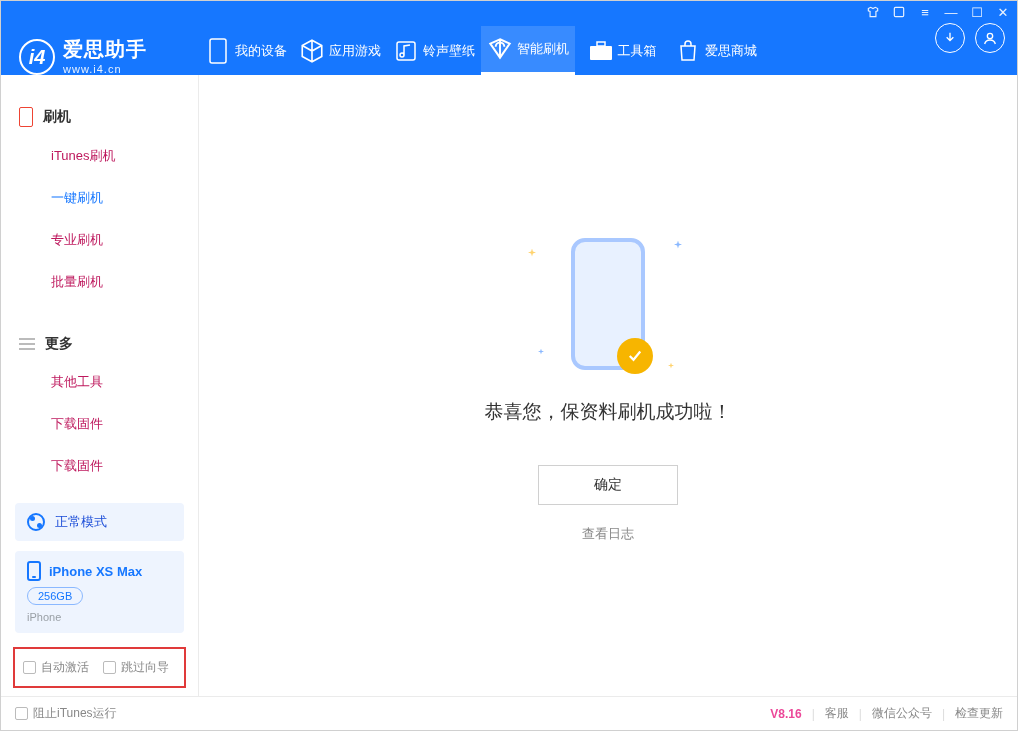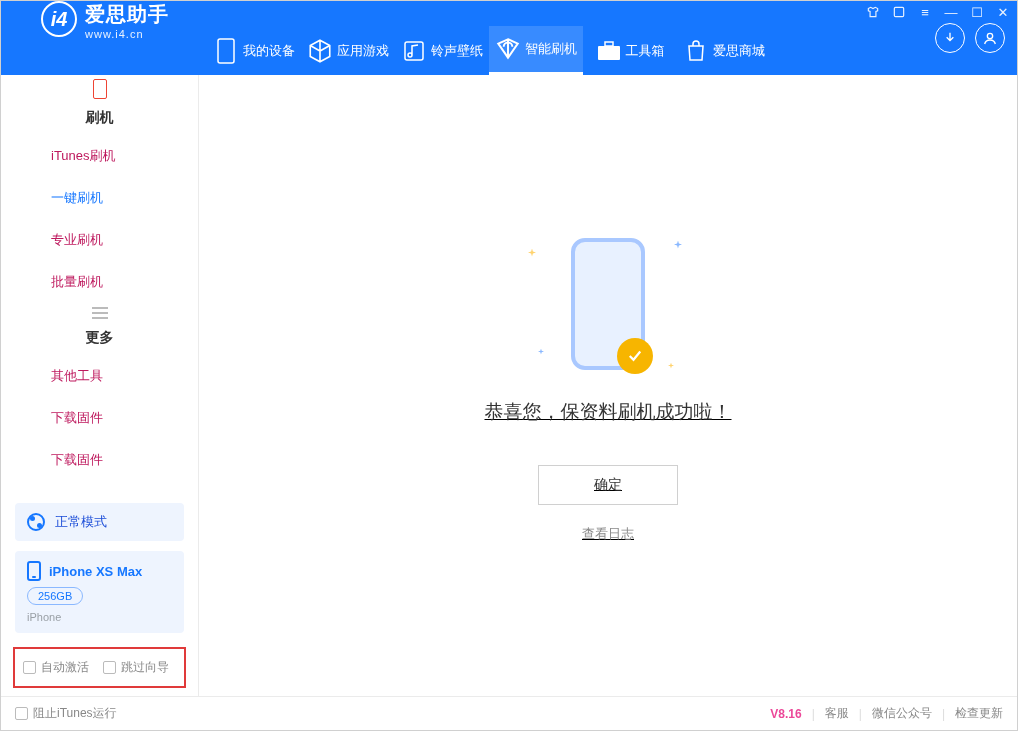--- a/index.html
+++ b/index.html
@@ -1,40 +1,40 @@
 <!DOCTYPE html>
 <html><head>
 <meta charset="utf-8">
 <style>
   * { box-sizing: border-box; margin: 0; padding: 0; font-family: "Microsoft YaHei", Arial, sans-serif; }
   body { background: #fff; }
   .app-window { width: 1018px; height: 731px; border: 1px solid #d0d0d0; display: flex; flex-direction: column; position: relative; }
   
   
   .titlebar { height: 74px; background: #1677ff; display: flex; align-items: stretch; color: #fff; }
-  .logo-block { width: 198px; display: flex; align-items: flex-start; padding-left: 32px; margin-left: 8px; }
+  .logo-block { width: 198px; display: flex; align-items: flex-end; padding-left: 18px; }
   .logo-circle { width: 36px; height: 36px; border: 2.5px solid #fff; border-radius: 50%; display: flex; align-items: center; justify-content: center; font-size: 20px; font-weight: bold; font-style: italic; margin-right: 8px; }
   .logo-text .app-name { font-size: 20px; font-weight: bold; letter-spacing: 1px; }
   .logo-text .app-url { font-size: 11px; letter-spacing: 1px; opacity: 0.9; }
   
   .nav-tabs { display: flex; align-items: stretch; }
   .nav-tab { width: 94px; display: flex; align-items: center; justify-content: center; cursor: pointer; gap: 4px; margin-top: 25px; }
   .nav-tab .nav-icon { width: 26px; height: 26px; display: flex; align-items: center; justify-content: center; }
   .nav-tab .nav-label { font-size: 13px; color: #fff; }
   .nav-tab.active { background: rgba(255,255,255,0.15); border-bottom: 3px solid #fff; }
   
   .titlebar-right { margin-left: auto; display: flex; align-items: center; gap: 10px; padding-right: 12px; }
   .win-controls { position: absolute; top: 4px; right: 6px; display: flex; gap: 10px; color: #fff; font-size: 13px; }
   .win-btn { cursor: pointer; opacity: 0.9; width: 16px; text-align: center; }
   .round-btn { width: 30px; height: 30px; border: 1.5px solid #fff; border-radius: 50%; display: flex; align-items: center; justify-content: center; cursor: pointer; }
   
   
   .body { flex: 1; display: flex; min-height: 0; }
   .sidebar { width: 198px; border-right: 1px solid #ebebeb; display: flex; flex-direction: column; background: #fff; }
-  .side-section-title { display: flex; align-items: center; gap: 10px; padding: 4px 18px 8px 18px; color: #333; font-size: 14px; font-weight: bold; flex-direction: column; }
+  .side-section-title { display: flex; align-items: center; gap: 10px; padding: 32px 18px 8px 18px; color: #333; font-size: 14px; font-weight: bold; }
   .side-item { padding: 12px 18px 12px 50px; font-size: 13px; color: #be185d; cursor: pointer; }
   .side-item.active { color: #1677ff; }
   
   .side-spacer { flex: 1; }
   
   .mode-box { margin: 0 14px 10px 14px; background: #eef4fe; border-radius: 4px; padding: 10px 12px; display: flex; align-items: center; gap: 10px; font-size: 13px; color: #1d4ed8; }
   .mode-icon { width: 18px; height: 18px; border: 2px solid #1677ff; border-radius: 50%; position: relative; }
   .mode-icon::before, .mode-icon::after { content: ''; position: absolute; background: #1677ff; border-radius: 50%; width: 5px; height: 5px; }
   .mode-icon::before { top: 1px; left: 1px; }
   .mode-icon::after { bottom: 1px; right: 1px; }
@@ -44,21 +44,21 @@
   .device-phone-icon { width: 14px; height: 20px; border: 2px solid #1677ff; border-radius: 3px; position: relative; }
   .device-phone-icon::after { content: ''; position: absolute; bottom: 1px; left: 50%; transform: translateX(-50%); width: 4px; height: 2px; background: #1677ff; border-radius: 1px; }
   .device-storage { display: inline-block; margin-top: 6px; padding: 2px 10px; border: 1px solid #8ab8ff; border-radius: 10px; color: #1677ff; font-size: 11px; }
   .device-type { margin-top: 6px; color: #9aa0a6; font-size: 11px; }
   
   .sidebar-checks { border: 2px solid #e03a3a; margin: 4px 12px 8px 12px; padding: 10px 8px; display: flex; gap: 14px; font-size: 12px; color: #888; }
   .chk-wrap { display: flex; align-items: center; gap: 5px; }
   .chk { width: 13px; height: 13px; border: 1px solid #bbb; border-radius: 2px; display: inline-block; }
   
   
-  .main { flex: 1; display: flex; flex-direction: column; align-items: center; justify-content: center; gap: 20px; text-decoration: underline; }
+  .main { flex: 1; display: flex; flex-direction: column; align-items: center; justify-content: center; gap: 20px; }
   .illustration { position: relative; width: 180px; height: 150px; display: flex; align-items: center; justify-content: center; }
   .phone-shape { width: 74px; height: 132px; border: 4px solid #a9c8ff; border-radius: 14px; background: #e8f1ff; position: relative; }
   .badge { position: absolute; right: -12px; bottom: -8px; width: 36px; height: 36px; background: #f7b500; border-radius: 50%; display: flex; align-items: center; justify-content: center; }
   .badge svg { stroke: #fff; }
   .sparkle { position: absolute; width: 8px; height: 8px; background: #a9c8ff; clip-path: polygon(50% 0, 61% 39%, 100% 50%, 61% 61%, 50% 100%, 39% 61%, 0 50%, 39% 39%); }
   .sp1 { top: 20px; left: 10px; background: #ffd36e; }
   .sp2 { top: 12px; right: 16px; background: #8ab8ff; }
   .sp3 { bottom: 24px; left: 20px; background: #8ab8ff; width: 6px; height: 6px; }
   .sp4 { bottom: 10px; right: 24px; background: #ffd36e; width: 6px; height: 6px; }
   

